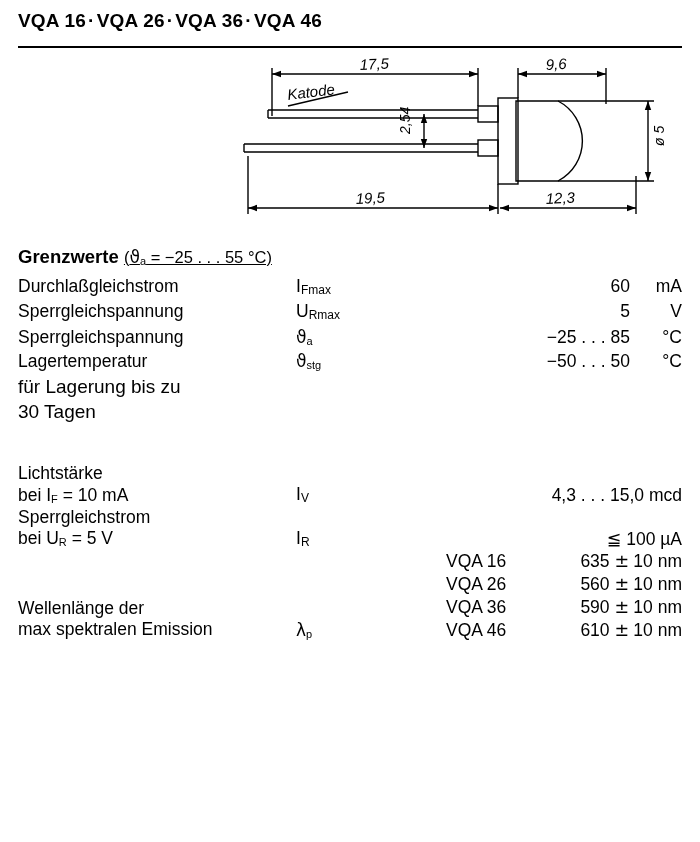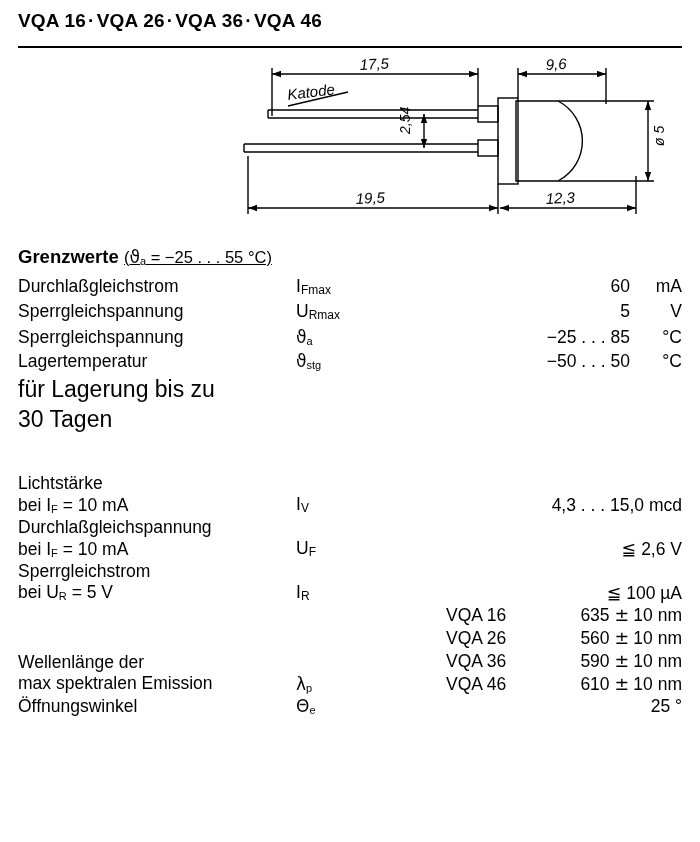--- a/index.html
+++ b/index.html
@@ -82,21 +82,21 @@
     line-height: 1.28;
   }
   .col-name { width: 278px; }
   .col-sym  { width: 150px; }
   .col-val  { text-align: right; white-space: nowrap; }
   .col-unit { width: 44px; text-align: right; padding-left: 8px !important; }
   .sym { font-size: 17.5px; }
   .sym .s { font-size: 12px; vertical-align: -2px; }
   .greek { font-family: "DejaVu Sans", sans-serif; font-size: 17px; }
   .val-right { text-align: right; white-space: nowrap; }
-  .block-note { font-size: 23px; line-height: 1.28; margin-left: 36px; }
+  .block-note { font-size: 19px; line-height: 1.28; margin-left: 36px; }
   .spacer-lg { height: 34px; }
   .kenn-table {
     margin-top: 4px;
     border-collapse: collapse;
     width: 100%;
     font-size: 17.5px;
   }
   .kenn-table td {
     padding: 0px 0;
     vertical-align: bottom;
@@ -242,28 +242,20 @@
     <tbody>
         <tr class="two-line">
       <td class="col-name">
         <div class="lbl-top">Lichtstärke</div>
         <div class="lbl-top"><span>bei I</span><span class="sub">F</span><span> = 10 mA</span></div>
       </td>
       <td class="col-sym sym"><span>I</span><span class="s">V</span></td>
       <td class="col-val" colspan="2">4,3 . . . 15,0 mcd</td>
     </tr>
 
-    <tr class="two-line">
-      <td class="col-name">
-        <div class="lbl-top">Durchlaßgleichspannung</div>
-        <div class="lbl-top"><span>bei I</span><span class="sub">F</span><span> = 10 mA</span></div>
-      </td>
-      <td class="col-sym sym"><span>U</span><span class="s">F</span></td>
-      <td class="col-val" colspan="2">≦ 2,6 V</td>
-    </tr>
 
     <tr class="two-line">
       <td class="col-name">
         <div class="lbl-top">Sperrgleichstrom</div>
         <div class="lbl-top"><span>bei U</span><span class="sub">R</span><span> = 5 V</span></div>
       </td>
       <td class="col-sym sym"><span>I</span><span class="s">R</span></td>
       <td class="col-val" colspan="2">≦ 100 µA</td>
     </tr>
 
@@ -290,21 +282,16 @@
           </tr>
           <tr class="wl-row">
             <td class="wl-type">VQA 46</td>
             <td class="val-right"><span>610</span> <span class="pm">±</span> <span>10</span> <span>nm</span></td>
           </tr>
         </tbody>
             </table>
       </td>
     </tr>
 
-    <tr>
-      <td class="col-name">Öffnungswinkel</td>
-      <td class="col-sym"><span class="greek">Θ</span><span class="sub">e</span></td>
-      <td class="col-val" colspan="2">25 °</td>
-    </tr>
   </tbody>
     </table>
 
 </div>
 
 </body></html>

